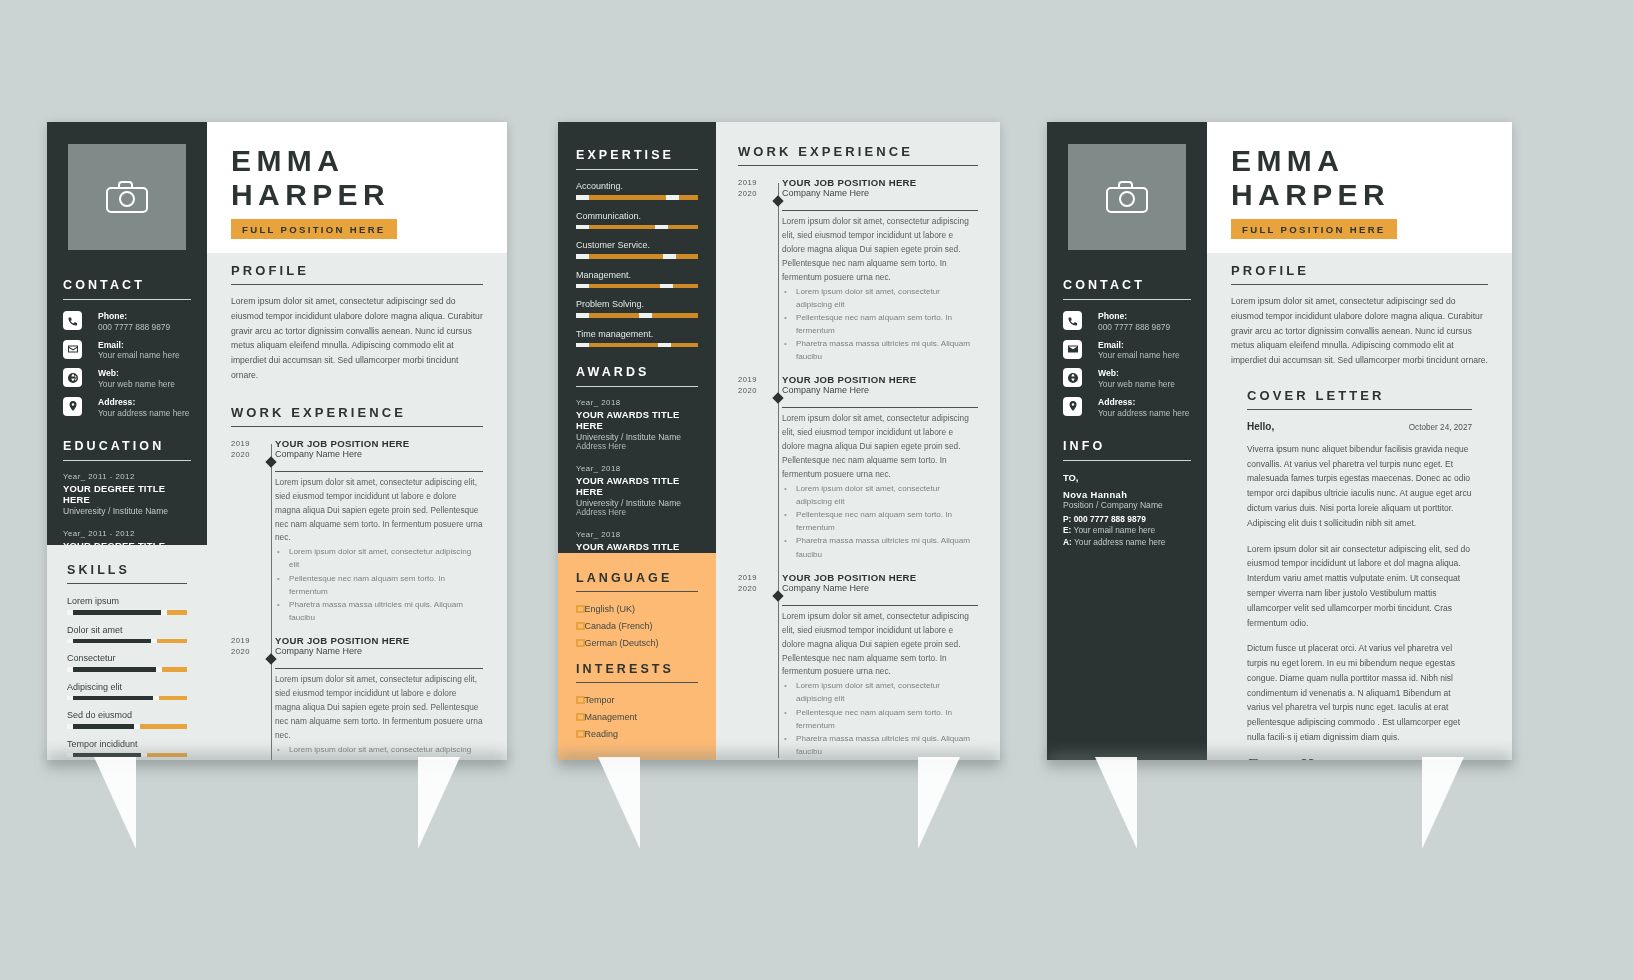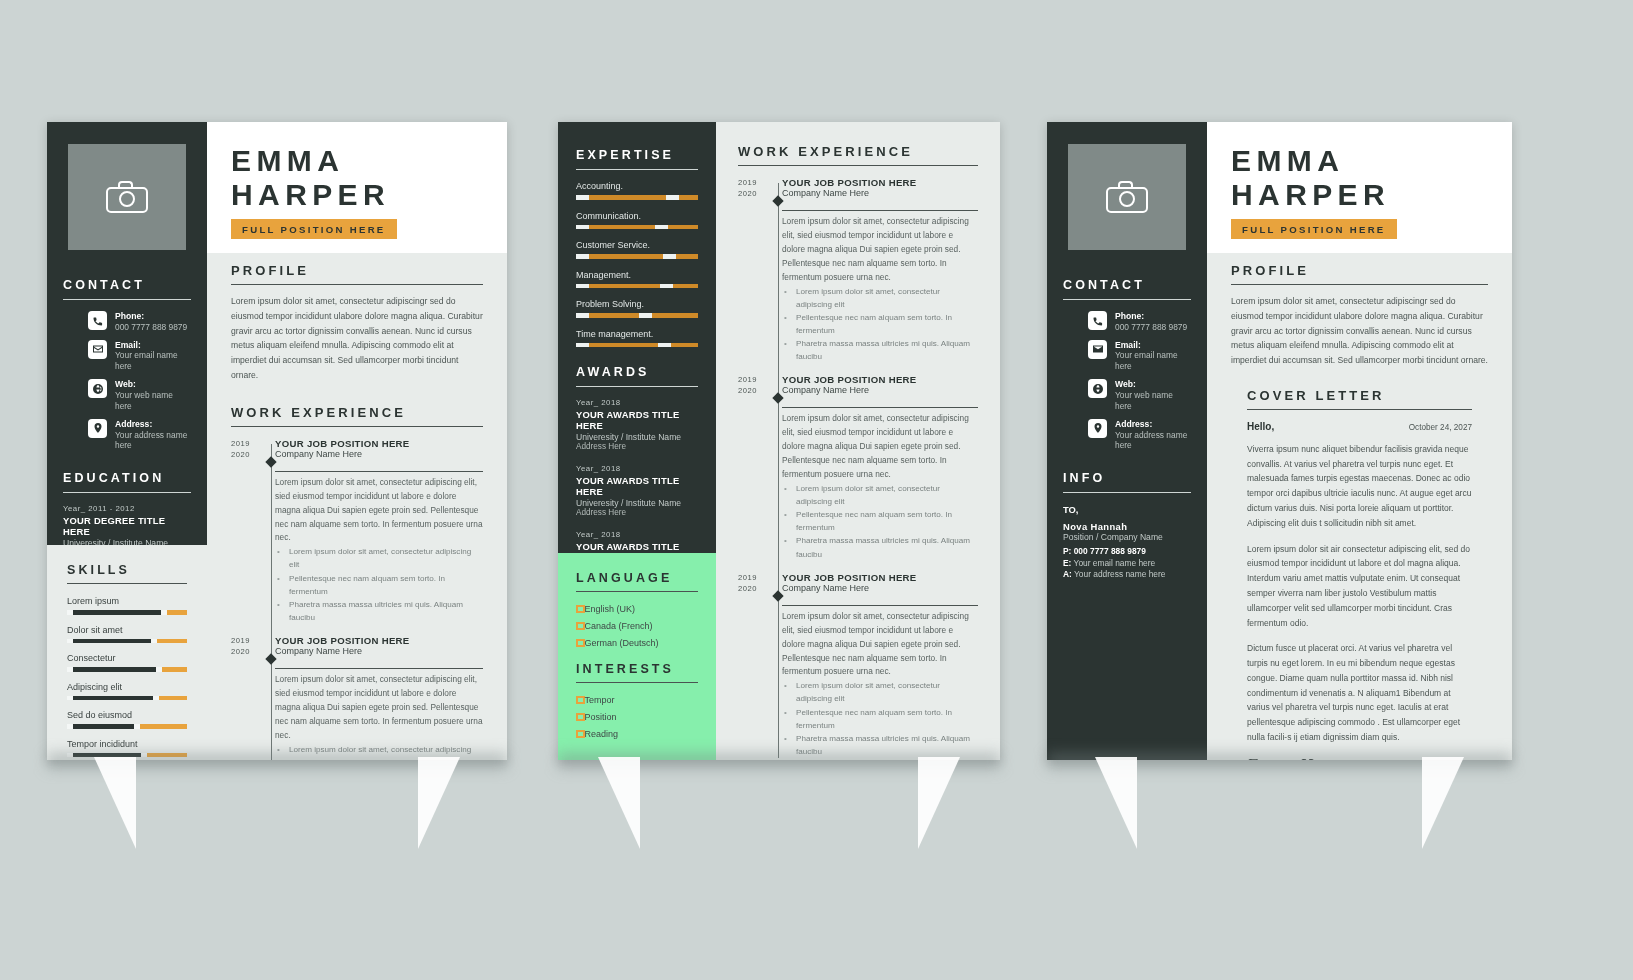--- a/index.html
+++ b/index.html
@@ -53,21 +53,21 @@
   .h-dark {
     font-size: 12.5px; font-weight: 700; letter-spacing: 3.1px; color: #fff;
     padding-bottom: 7px; margin-bottom: 11px; border-bottom: 1.6px solid #cfd6d4;
   }
   .h-light {
     font-size: 13px; font-weight: 700; letter-spacing: 3.1px; color: #2b3432;
     padding-bottom: 6px; border-bottom: 1.6px solid #4a5351;
   }
 
   
-  .crow { display: flex; gap: 8px; margin-bottom: 7px; align-items: flex-start; margin-left: 25px; }
+  .crow { display: flex; gap: 16px; margin-bottom: 7px; align-items: flex-start; }
   .cicon {
     width: 19px; height: 19px; background: #fff; border-radius: 4px; flex: none;
     display: flex; align-items: center; justify-content: center;
   }
   .cicon svg { width: 12px; height: 12px; fill: #2b3432; }
   .clab { font-size: 8.6px; font-weight: 700; color: #fff; line-height: 1.25; }
   .cval { font-size: 8.4px; color: #b8c0be; line-height: 1.3; }
 
   
   .edu { margin-bottom: 13px; }
@@ -404,21 +404,21 @@
   </div>
           </div>
       </div>
       <div style="padding:14px 22px 0">
         <div class="h-light">REFERENCES</div>
 
       </div>
     </div>
   </div>
 
-  <div style="position:absolute;left:558px;top:553px;width:158px;height:207px;background:#86efac;padding:18px 18px 0">
+  <div style="position:absolute;left:558px;top:553px;width:158px;height:207px;background:#fdba74;padding:18px 18px 0">
     <div class="h-light" style="font-size:12.5px">LANGUAGE</div>
     <div id="p2-langs" style="margin-top:12px">
         <div class="sq">
    <span class="sq-b"></span>
    <span class="sq-t">English (UK)</span>
         </div>
         <div class="sq">
    <span class="sq-b"></span>
    <span class="sq-t">Canada (French)</span>
         </div>
@@ -428,21 +428,21 @@
         </div>
       </div>
     <div class="h-light" style="font-size:12.5px;margin-top:14px">INTERESTS</div>
     <div id="p2-ints" style="margin-top:12px">
         <div class="sq">
    <span class="sq-b"></span>
    <span class="sq-t">Tempor</span>
         </div>
         <div class="sq">
    <span class="sq-b"></span>
-   <span class="sq-t">Position</span>
+   <span class="sq-t">Management</span>
         </div>
         <div class="sq">
    <span class="sq-b"></span>
    <span class="sq-t">Reading</span>
         </div>
       </div>
   </div>
 
   <div class="page" id="page3">
     <div class="dark" id="p3-side">

